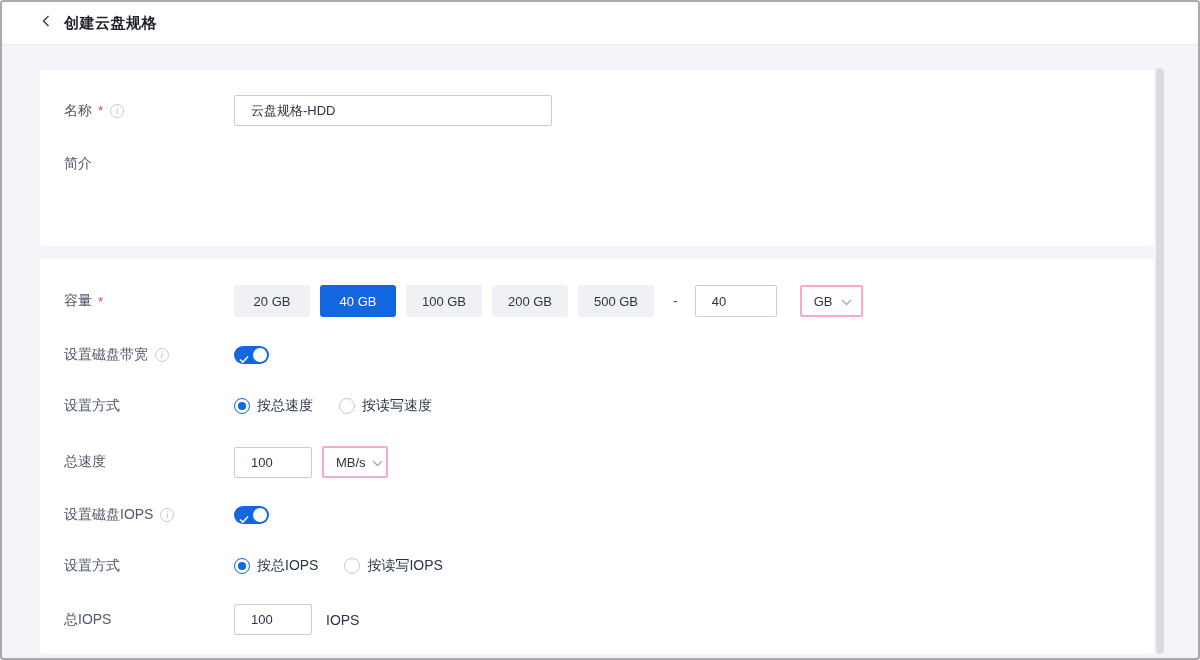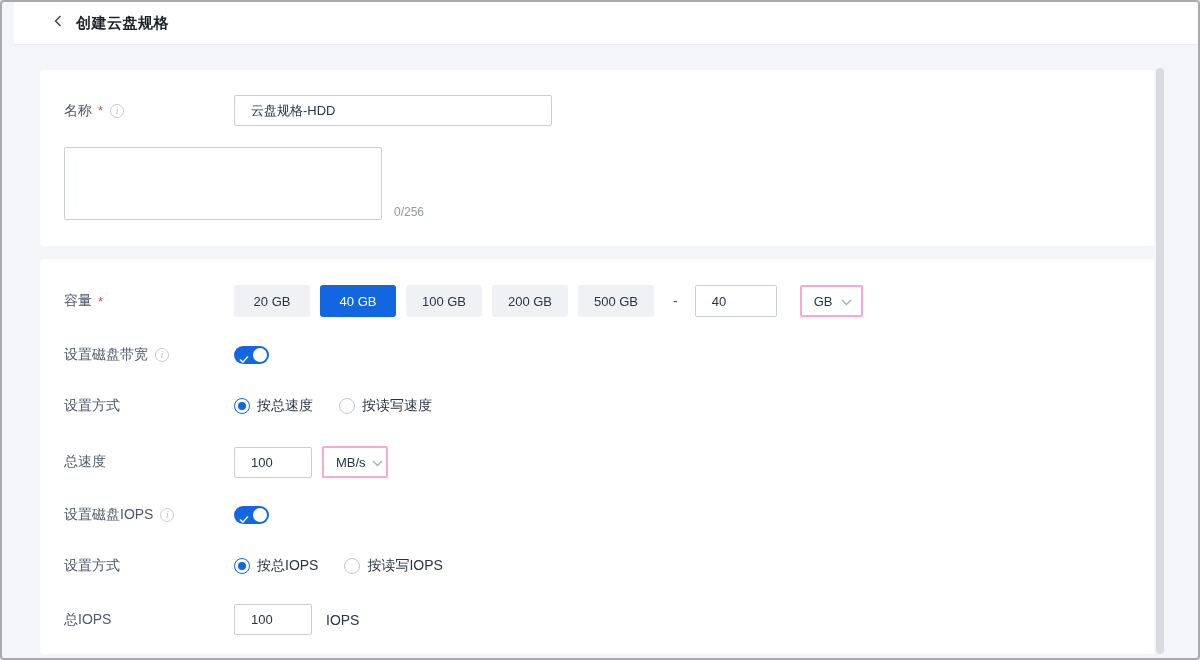--- a/index.html
+++ b/index.html
@@ -5,21 +5,21 @@
   * { margin:0; padding:0; box-sizing:border-box; }
   html,body { background:#e9ebee; }
   .page {
     position:relative; width:1200px; height:660px;
     border:2px solid #a8aaae; border-radius:4px;
     background:#f3f5f9; overflow:hidden;
     font-family:"Liberation Sans","DejaVu Sans",sans-serif;
   }
   
   .header {
-    position:absolute; top:0; left:12px; right:0; height:43px;
+    position:absolute; top:0; left:0; right:0; height:43px;
     background:#fff; border-bottom:1px solid #e9ebee;
     display:flex; align-items:center; padding-left:38px; gap:11px;
   }
   .back-btn { display:flex; align-items:center; cursor:pointer; }
   .page-title { font-size:15px; font-weight:700; color:#1d2129; letter-spacing:.5px; }
 
   
   .card {
     position:absolute; left:38px; width:1114px; background:#fff; border-radius:3px;
     padding:25px 0 0 24px;
@@ -140,23 +140,22 @@
   <div class="card card-basic">
     <div class="form-row m-name">
       <div class="row-label">
         <span>名称</span>
           <span class="req">*</span>
           <span class="info-icon"></span>
       </div>
       <input class="text-input name-input" value="云盘规格-HDD" style="">
     </div>
     <div class="form-row row-top">
-      <div class="ta-wrap">
-        <textarea class="desc-ta" style=""></textarea>
-        <span class="counter">0/256</span>
+      <div class="row-label">
+        <span>简介</span>
       </div>
     </div>
   </div>
 
   <div class="card card-spec">
 
     <div class="form-row m-cap">
       <div class="row-label">
         <span>容量</span>
           <span class="req">*</span>

